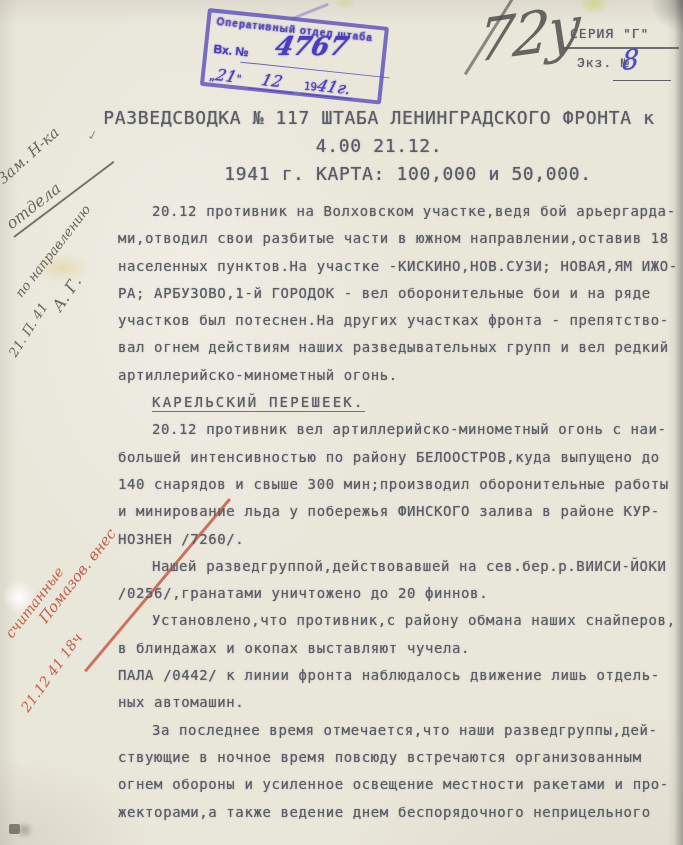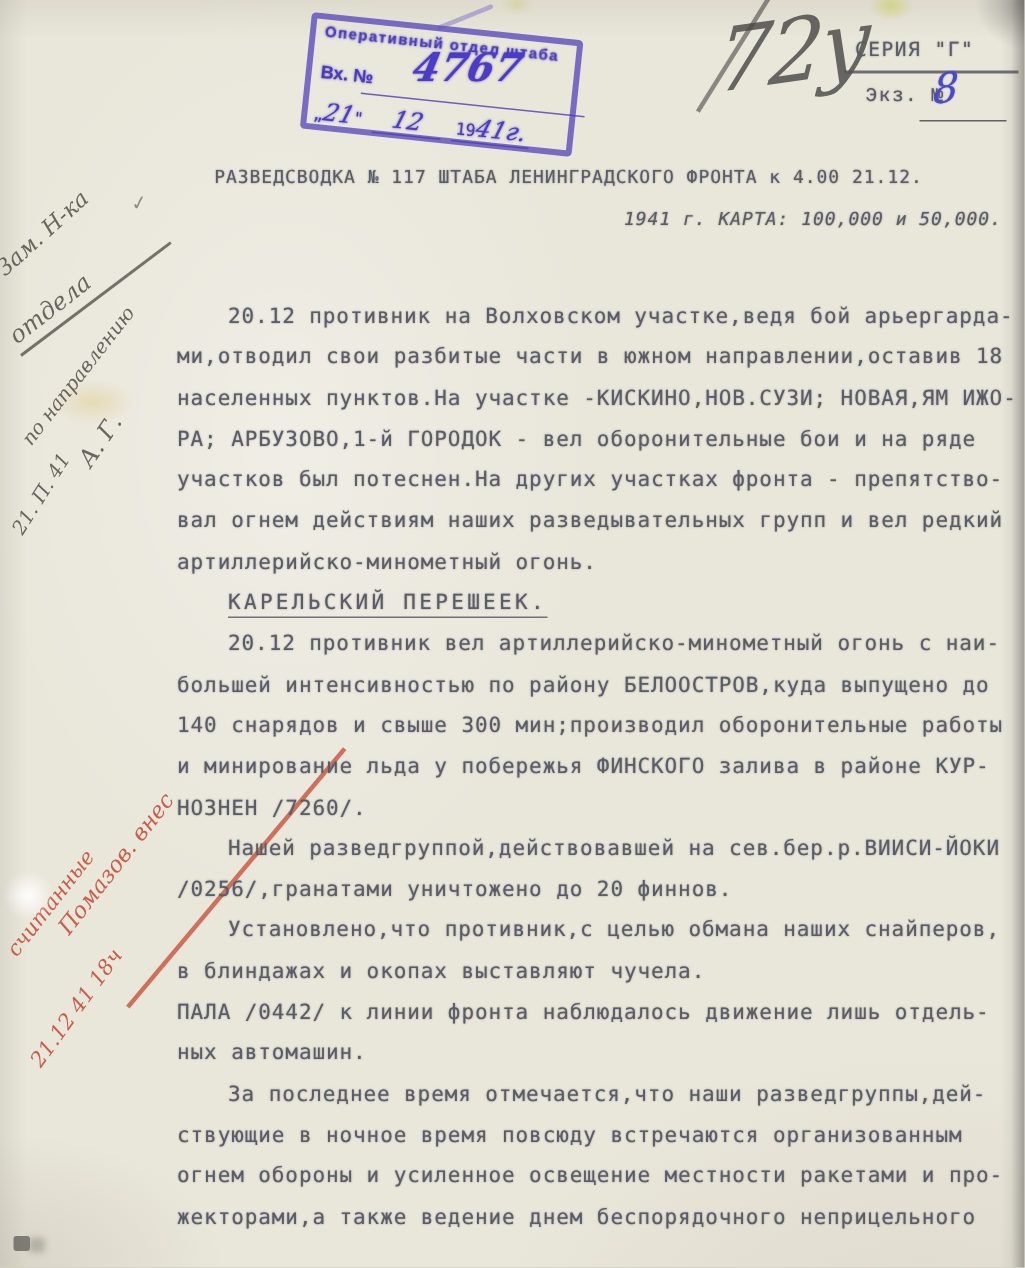--- a/index.html
+++ b/index.html
@@ -15,22 +15,22 @@
       radial-gradient(ellipse 420px 300px at 90% 108%, rgba(150,142,112,0.14), transparent 70%),
       radial-gradient(ellipse 200px 120px at 0% 100%, rgba(140,134,110,0.18), transparent 75%),
       radial-gradient(circle 34px at 681px 2px, rgba(30,30,32,0.30), transparent 90%),
       linear-gradient(to left, rgba(38,38,42,0.38), rgba(38,38,42,0.06) 9px, rgba(38,38,42,0) 16px),
       linear-gradient(to right, rgba(90,88,78,0.10), rgba(0,0,0,0) 18px),
       linear-gradient(to bottom, rgba(120,114,98,0.10), rgba(0,0,0,0) 26px);
     font-family:"DejaVu Sans Mono", monospace;
   }
   .tw{color:#5a5c66;text-shadow:0 0 1.2px rgba(90,92,102,0.75);}
   
-  .title{position:absolute;left:90px;top:104px;width:578px;font-size:12px;letter-spacing:0.65px;line-height:28px;text-align:center;}
-  .title .l2{text-align:right;padding-left:58px;font-style:italic;}
+  .title{position:absolute;left:90px;top:104px;width:578px;font-size:18px;letter-spacing:0.65px;line-height:28px;text-align:center;}
+  .title .l2{text-align:center;padding-left:58px;}
   
   .doc-body{position:absolute;left:94px;top:198px;width:582px;font-size:14px;letter-spacing:0.6px;line-height:27.3px;}
   .line{white-space:nowrap;color:#5a5c66;text-shadow:0 0 1.2px rgba(90,92,102,0.7);margin-left:24px;}
   .line.ind{padding-left:34px;}
   .hd{border-bottom:1.6px solid rgba(90,92,102,0.85);padding-bottom:1px;letter-spacing:2.2px;}
   
   .stamp{position:absolute;left:208px;top:8px;width:182px;height:78px;transform:rotate(6deg);transform-origin:top left;
     border:4px solid rgba(76,60,184,0.72);border-radius:3px;color:#4a3cb8;
     text-shadow:0 0 1.6px rgba(74,60,184,0.95);padding:3px 6px 2px;box-sizing:border-box;}
   .stamp .r1{font-family:"Liberation Sans",sans-serif;font-weight:bold;font-size:10px;letter-spacing:1px;filter:blur(0.4px);white-space:nowrap;}
@@ -120,21 +120,21 @@
       <div class="line">вал огнем действиям наших разведывательных групп и вел редкий</div>
       <div class="line">артиллерийско-минометный огонь.</div>
       <div class="line ind"><span class="hd">КАРЕЛЬСКИЙ ПЕРЕШЕЕК.</span></div>
       <div class="line ind">20.12 противник вел артиллерийско-минометный огонь с наи-</div>
       <div class="line">большей интенсивностью по району БЕЛООСТРОВ,куда выпущено до</div>
       <div class="line">140 снарядов и свыше 300 мин;производил оборонительные работы</div>
       <div class="line">и минирование льда у побережья ФИНСКОГО залива в районе КУР-</div>
       <div class="line">НОЗНЕН /7260/.</div>
       <div class="line ind">Нашей разведгруппой,действовавшей на сев.бер.р.ВИИСИ-ЙОКИ</div>
       <div class="line">/0256/,гранатами уничтожено до 20 финнов.</div>
-      <div class="line ind">Установлено,что противник,с целью обмана наших снайперов,</div>
+      <div class="line ind">Установлено,что противник,с району обмана наших снайперов,</div>
       <div class="line">в блиндажах и окопах выставляют чучела.</div>
       <div class="line">ПАЛА /0442/ к линии фронта наблюдалось движение лишь отдель-</div>
       <div class="line">ных автомашин.</div>
       <div class="line ind">За последнее время отмечается,что наши разведгруппы,дей-</div>
       <div class="line">ствующие в ночное время повсюду встречаются организованным</div>
       <div class="line">огнем обороны и усиленное освещение местности ракетами и про-</div>
       <div class="line">жекторами,а также ведение днем беспорядочного неприцельного</div>
     </div>
 
 </div>

